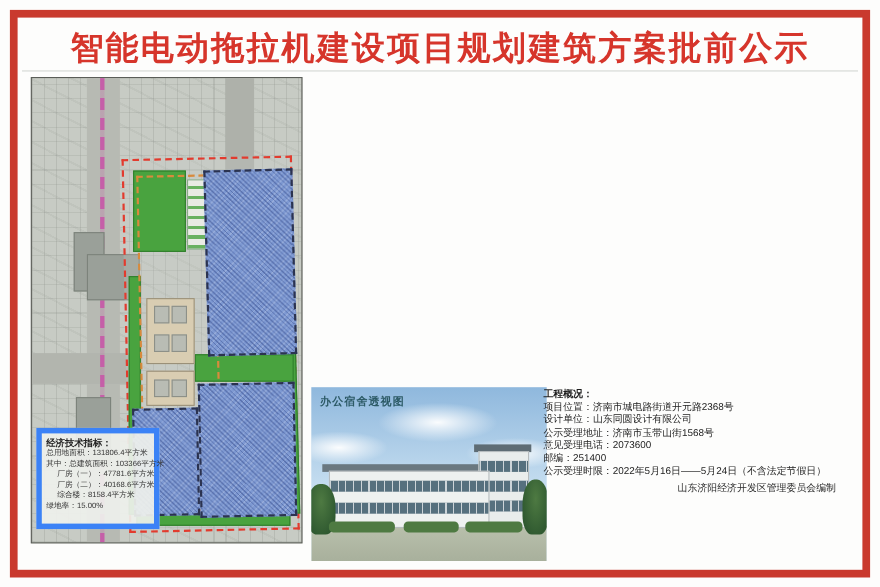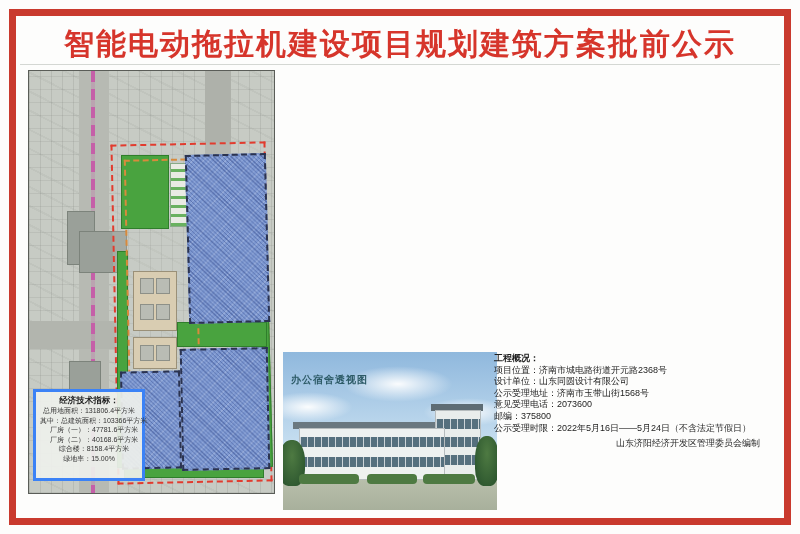--- a/index.html
+++ b/index.html
@@ -29,21 +29,21 @@
   .orange-ring{position:absolute;left:98px;top:88px;width:68px;height:302px;
                border:2px dashed #d88a3c;transform:rotate(-1.2deg);}
   .parking{position:absolute;left:141px;top:92px;width:25px;height:62px;background:#e9ebe4;
            border:1px solid #8a8;background-image:repeating-linear-gradient(0deg,rgba(73,163,63,.8) 0 3px,transparent 3px 9px);}
   .blue{position:absolute;background:#7e99d2;border:2px dashed #2b3350;background-image:
         repeating-linear-gradient(45deg,rgba(20,40,110,.35) 0 1px,transparent 1px 3px),
         repeating-linear-gradient(-45deg,rgba(255,255,255,.20) 0 1px,transparent 1px 4px);}
   .tan{position:absolute;background:#d9cdb2;border:1px solid #9a9078;}
   .tan .unit{position:absolute;background:#b9bcb4;border:1px solid #8d9088;}
   .legend{position:absolute;left:4px;top:318px;width:112px;height:92px;
-          background:rgba(238,240,236,.93);border:3px solid #3b82f6;padding:3px 4px;box-sizing:border-box;z-index:5;text-align:center;}
+          background:rgba(238,240,236,.93);border:5px solid #3b82f6;padding:3px 4px;box-sizing:border-box;z-index:5;}
   .legend .lt{font-size:8.5px;font-weight:bold;color:#222;line-height:11px;}
   .legend .ll{font-size:7px;color:#333;line-height:9.5px;white-space:nowrap;}
 
   
   .aerial{position:absolute;left:283px;top:85px;width:489px;height:262px;overflow:hidden;
           background-color:#587f50;background-image:
       repeating-radial-gradient(circle at 20% 30%,rgba(28,66,28,.45) 0 5px,transparent 5px 17px),
       repeating-radial-gradient(circle at 72% 62%,rgba(128,168,96,.40) 0 4px,transparent 4px 14px),
       repeating-linear-gradient(35deg,rgba(18,48,18,.16) 0 3px,transparent 3px 9px);}
   .haze{position:absolute;left:0;top:0;right:0;height:70px;
@@ -67,21 +67,21 @@
            background:linear-gradient(#b9c0ac,#a8b09c);}
   .bldg-main{position:absolute;left:16px;top:76px;width:144px;height:50px;background:#eef1f0;
              border:1px solid #b6bcbe;}
   .bldg-band{position:absolute;left:0;width:100%;height:10px;background:#56707e;
              background-image:repeating-linear-gradient(90deg,rgba(255,255,255,.7) 0 1px,transparent 1px 7px);}
   .bldg-slab{position:absolute;left:10px;top:70px;width:156px;height:7px;background:#6a7880;}
   .bldg-tower{position:absolute;left:152px;top:58px;width:44px;height:68px;background:#e9edec;border:1px solid #b6bcbe;}
   .bldg-tower-roof{position:absolute;left:148px;top:52px;width:52px;height:7px;background:#5e6c74;}
   .tree{position:absolute;background:radial-gradient(ellipse at 50% 35%,#4e7a42,#2f5930 75%);border-radius:45% 45% 35% 35%;}
   .bush{position:absolute;bottom:26px;height:10px;background:#4e7a42;border-radius:4px;}
-  .persp-label{position:absolute;left:8px;top:21px;font-size:10px;color:#2c5a66;font-weight:bold;
+  .persp-label{position:absolute;left:8px;top:6px;font-size:10px;color:#2c5a66;font-weight:bold;
                letter-spacing:1px;}
 
   
   .notice{position:absolute;left:494px;top:353px;width:266px;color:#1d1d1d;}
   .notice .ln{font-size:9px;line-height:11.6px;white-space:nowrap;}
   .notice .para{font-size:9px;line-height:11.6px;text-align:justify;text-indent:2em;}
   .notice .foot{font-size:9px;line-height:12px;text-align:right;margin-top:3px;color:#2a2a2a;}
 </style>
 </head>
 <body>
@@ -156,17 +156,17 @@
     <div class="bush" style="left:84px;width:50px;"></div>
     <div class="bush" style="left:140px;width:52px;"></div>
   </div>
 
   <div class="notice">
     <div class="ln" style="font-weight:bold;">工程概况：</div>
     <div class="ln">项目位置：济南市城电路街道开元路2368号</div>
     <div class="ln">设计单位：山东同圆设计有限公司</div>
     <div class="ln">公示受理地址：济南市玉带山街1568号</div>
     <div class="ln">意见受理电话：2073600</div>
-    <div class="ln">邮编：375800</div>
+    <div class="ln">邮编：251400</div>
     <div class="ln">公示受理时限：2022年5月16日——5月24日（不含法定节假日）</div>
     <div class="foot">山东济阳经济开发区管理委员会编制</div>
   </div>
 </div>
 
 </body></html>

